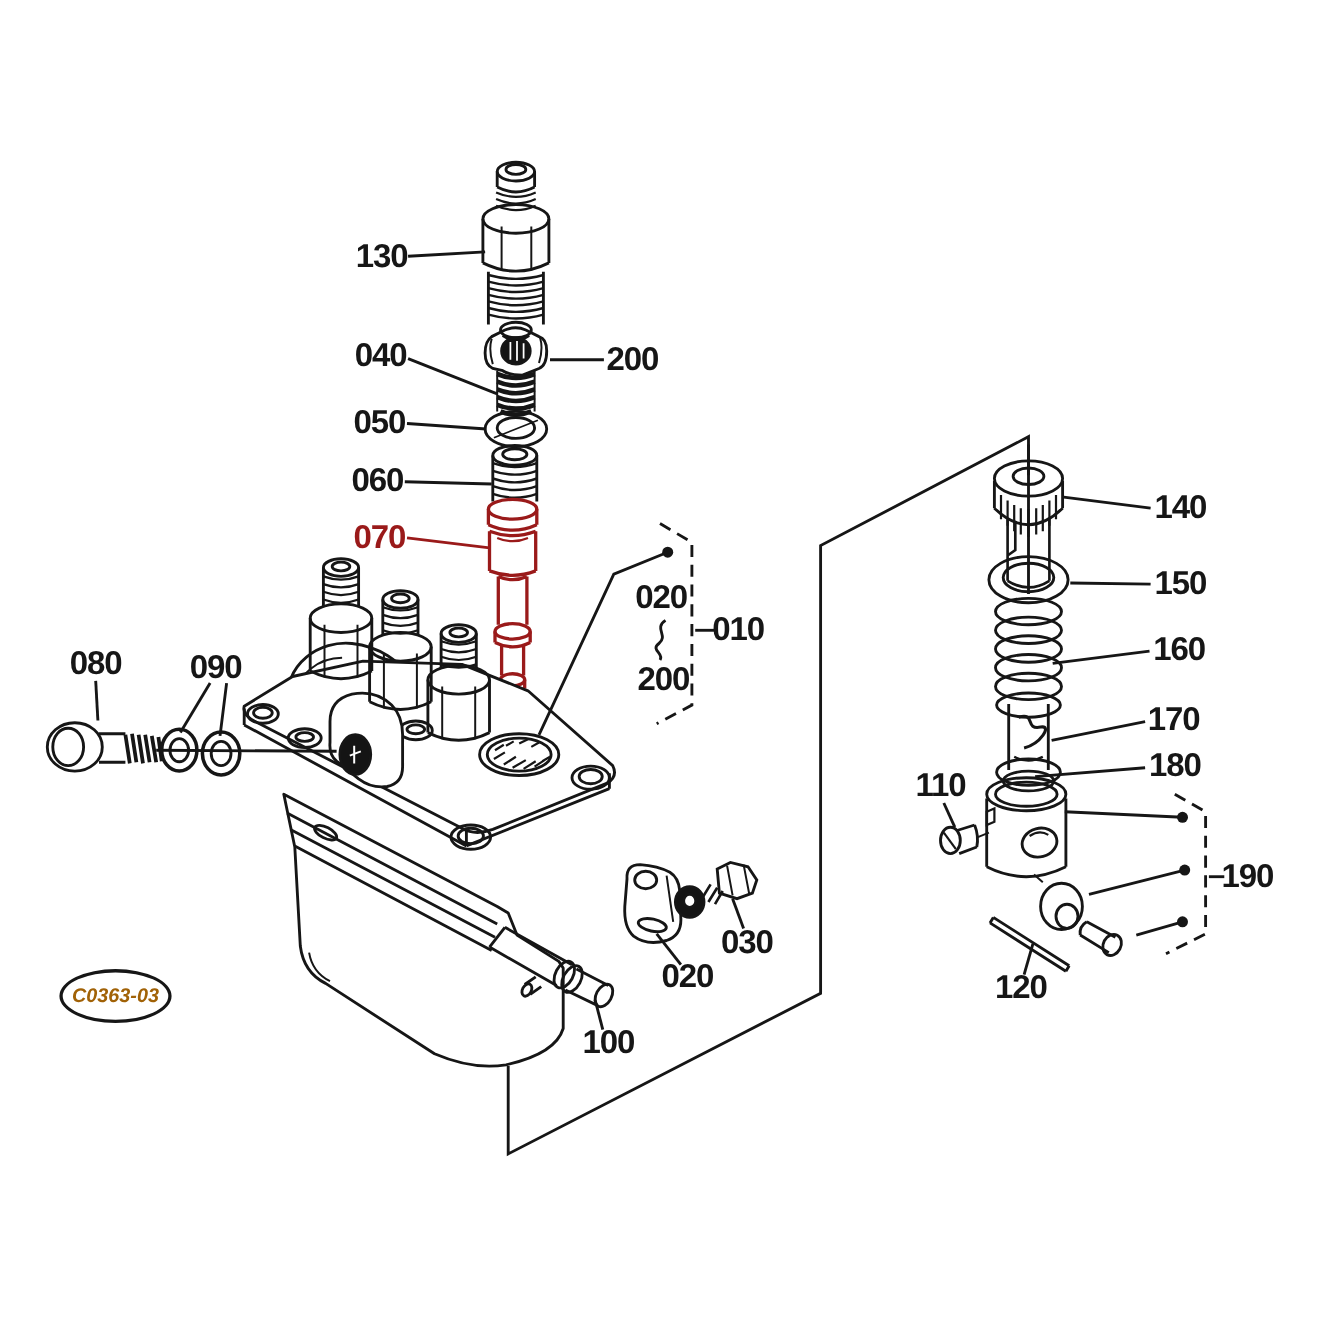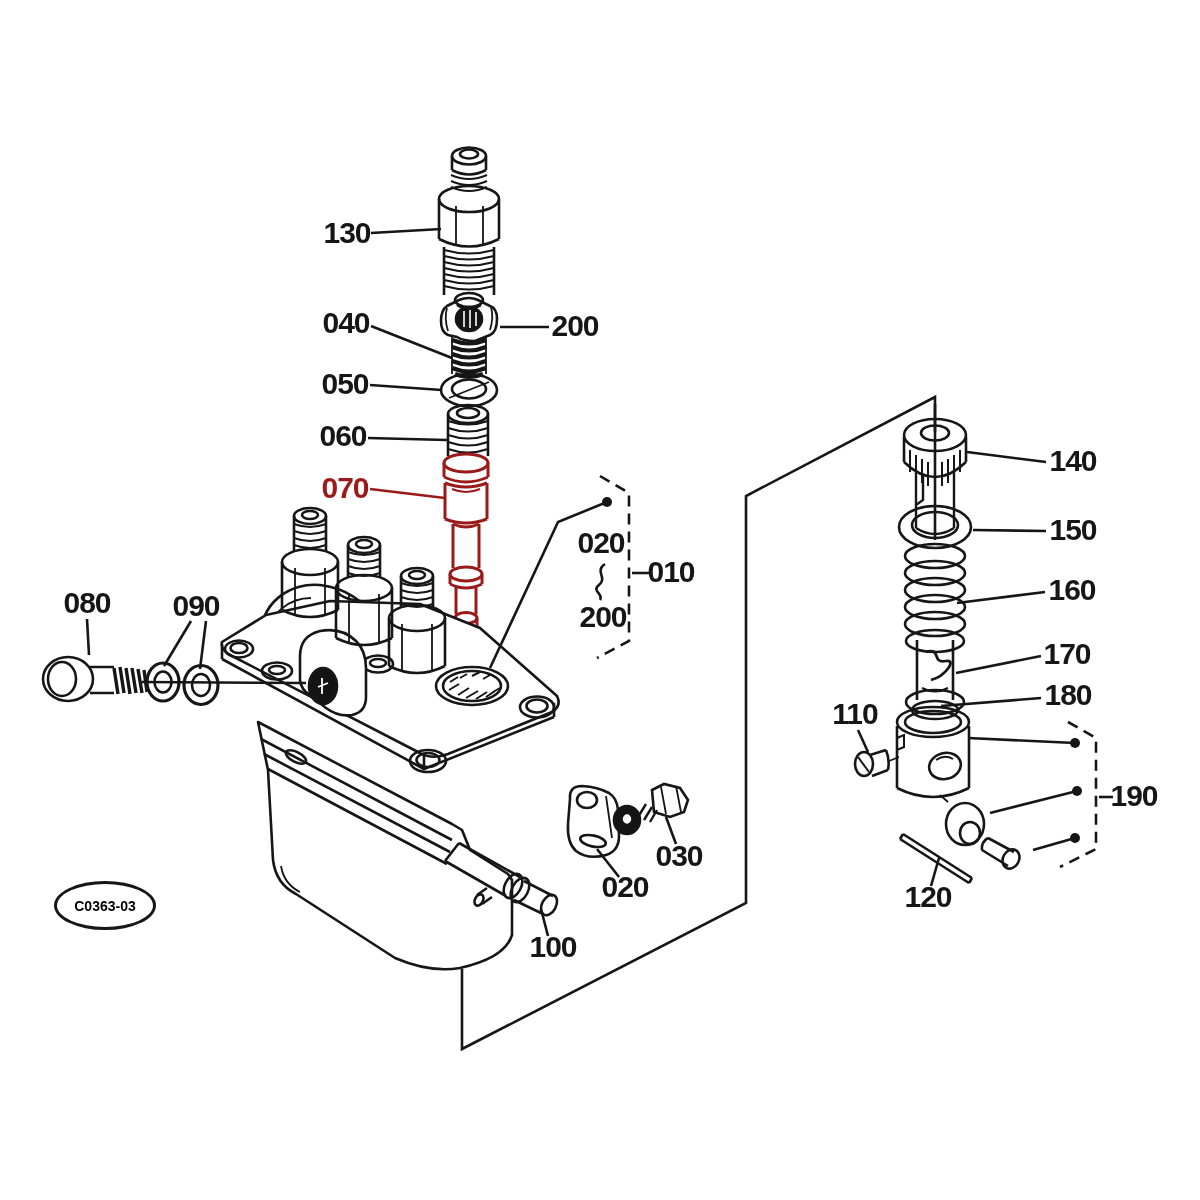--- a/index.html
+++ b/index.html
@@ -2,21 +2,21 @@
 <html><head>
 <meta charset="utf-8">
 <style>
   html,body{margin:0;padding:0;background:#fff;}
   .canvas{position:relative;width:1200px;height:1200px;background:#ffffff;overflow:hidden;
           font-family:"Liberation Sans",sans-serif;}
   .canvas svg{position:absolute;left:0;top:0;}
   .stamp{position:absolute;left:54px;top:881px;width:96px;height:43px;
          border:3px solid #161616;border-radius:50%;
          display:flex;align-items:center;justify-content:center;
-         font-size:14px;font-weight:bold;color:#000000;letter-spacing:0px;}
+         font-size:18px;font-weight:bold;color:#a16207;letter-spacing:0px;font-style:italic;}
   .lineart{stroke:#161616;fill:none;stroke-width:2.6;}
 </style>
 </head>
 <body>
 
 <div class="canvas">
 
 <svg width="1200" height="1200" viewBox="0 0 1200 1200">
 
   <polyline class="lineart" points="935,432 935,397 746,496 746,903 462,1049 462,969"></polyline>

